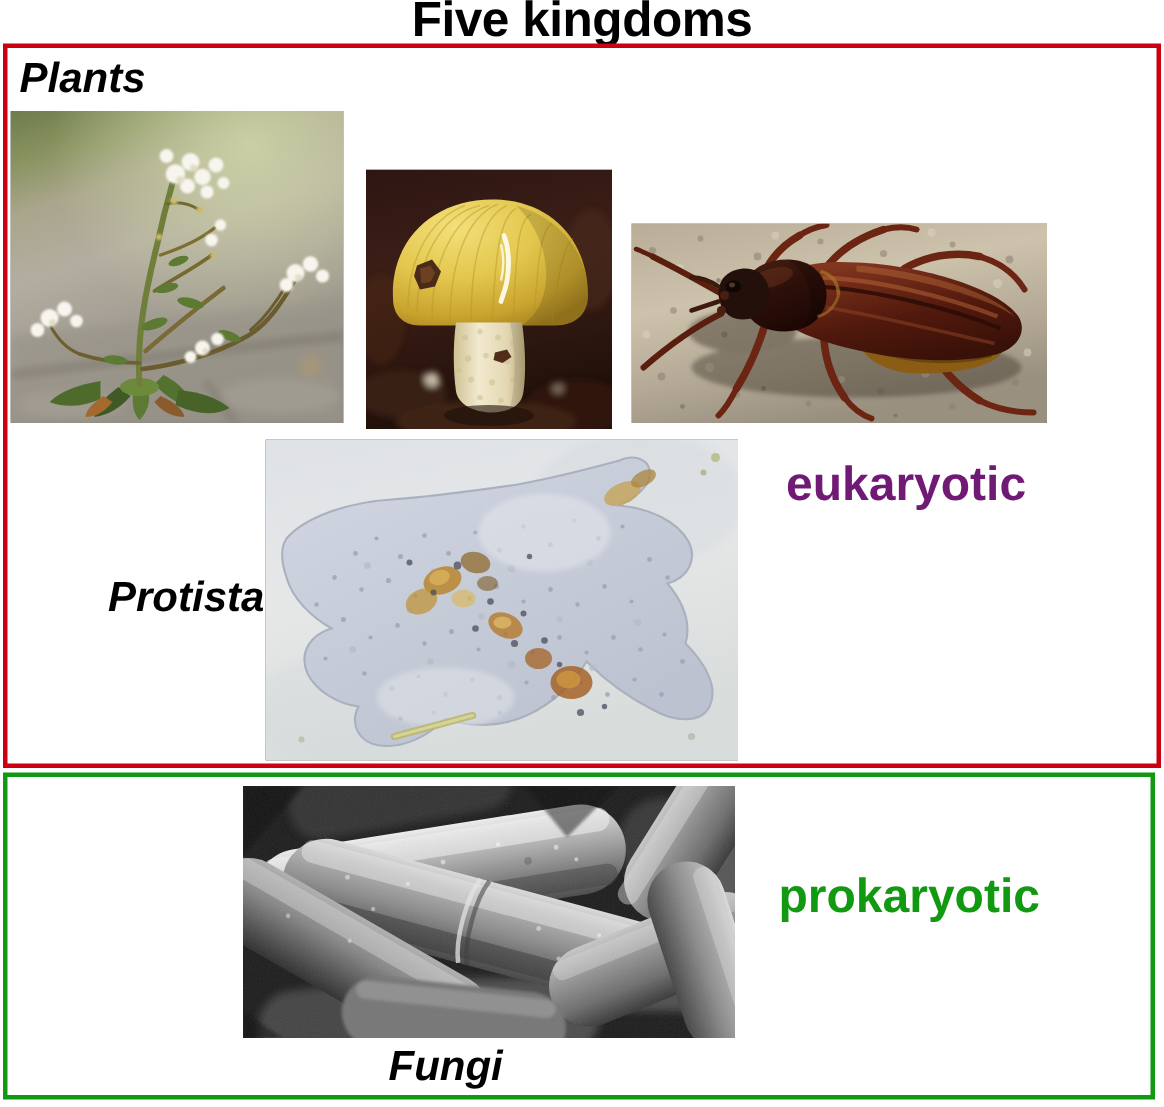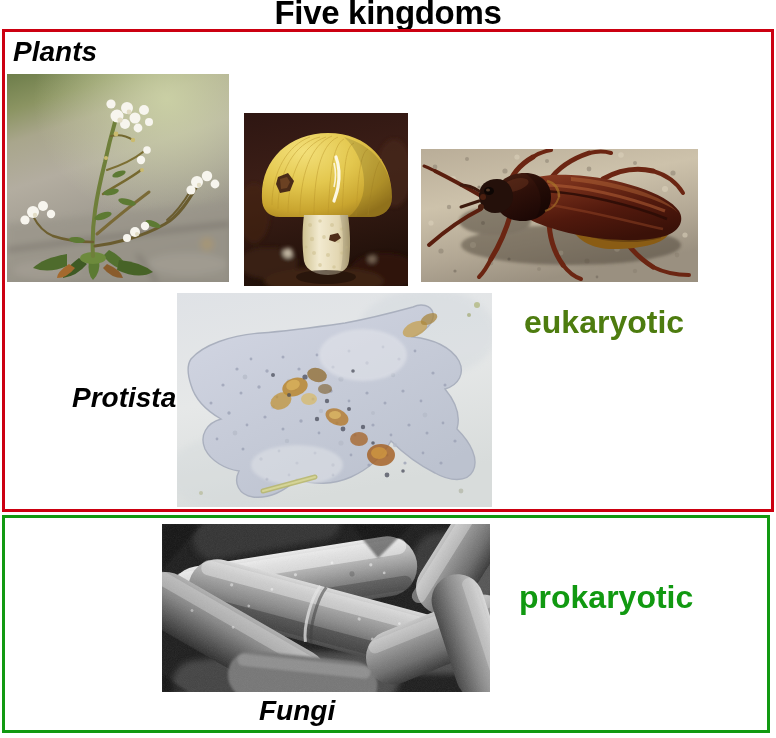--- a/index.html
+++ b/index.html
@@ -743,16 +743,16 @@
         <path d="M0 0 L40 0 L0 46 Z" fill="#0c0c0c"></path>
         <path d="M188 0 L250 0 L216 34 Z" fill="#0d0d0d"></path>
         <path d="M0 150 L26 168 L0 168 Z" fill="#0b0b0b"></path>
       </g>
 
       <rect width="328" height="168" filter="url(#semGrain)" opacity="0.1"></rect>
     </svg>
   </div>
   <div class="kingdom-label" id="label-monera">Fungi</div>
 
-  <div class="celltype-label" id="label-eukaryotic" style="color: #4d7c0f;">eukaryotic</div>
+  <div class="celltype-label" id="label-eukaryotic" style="color: #701a75;">eukaryotic</div>
   <div class="celltype-label" id="label-prokaryotic" style="color: rgb(17, 153, 17); margin-top: 20px;">prokaryotic</div>
 
 </div>
 
 </body></html>

